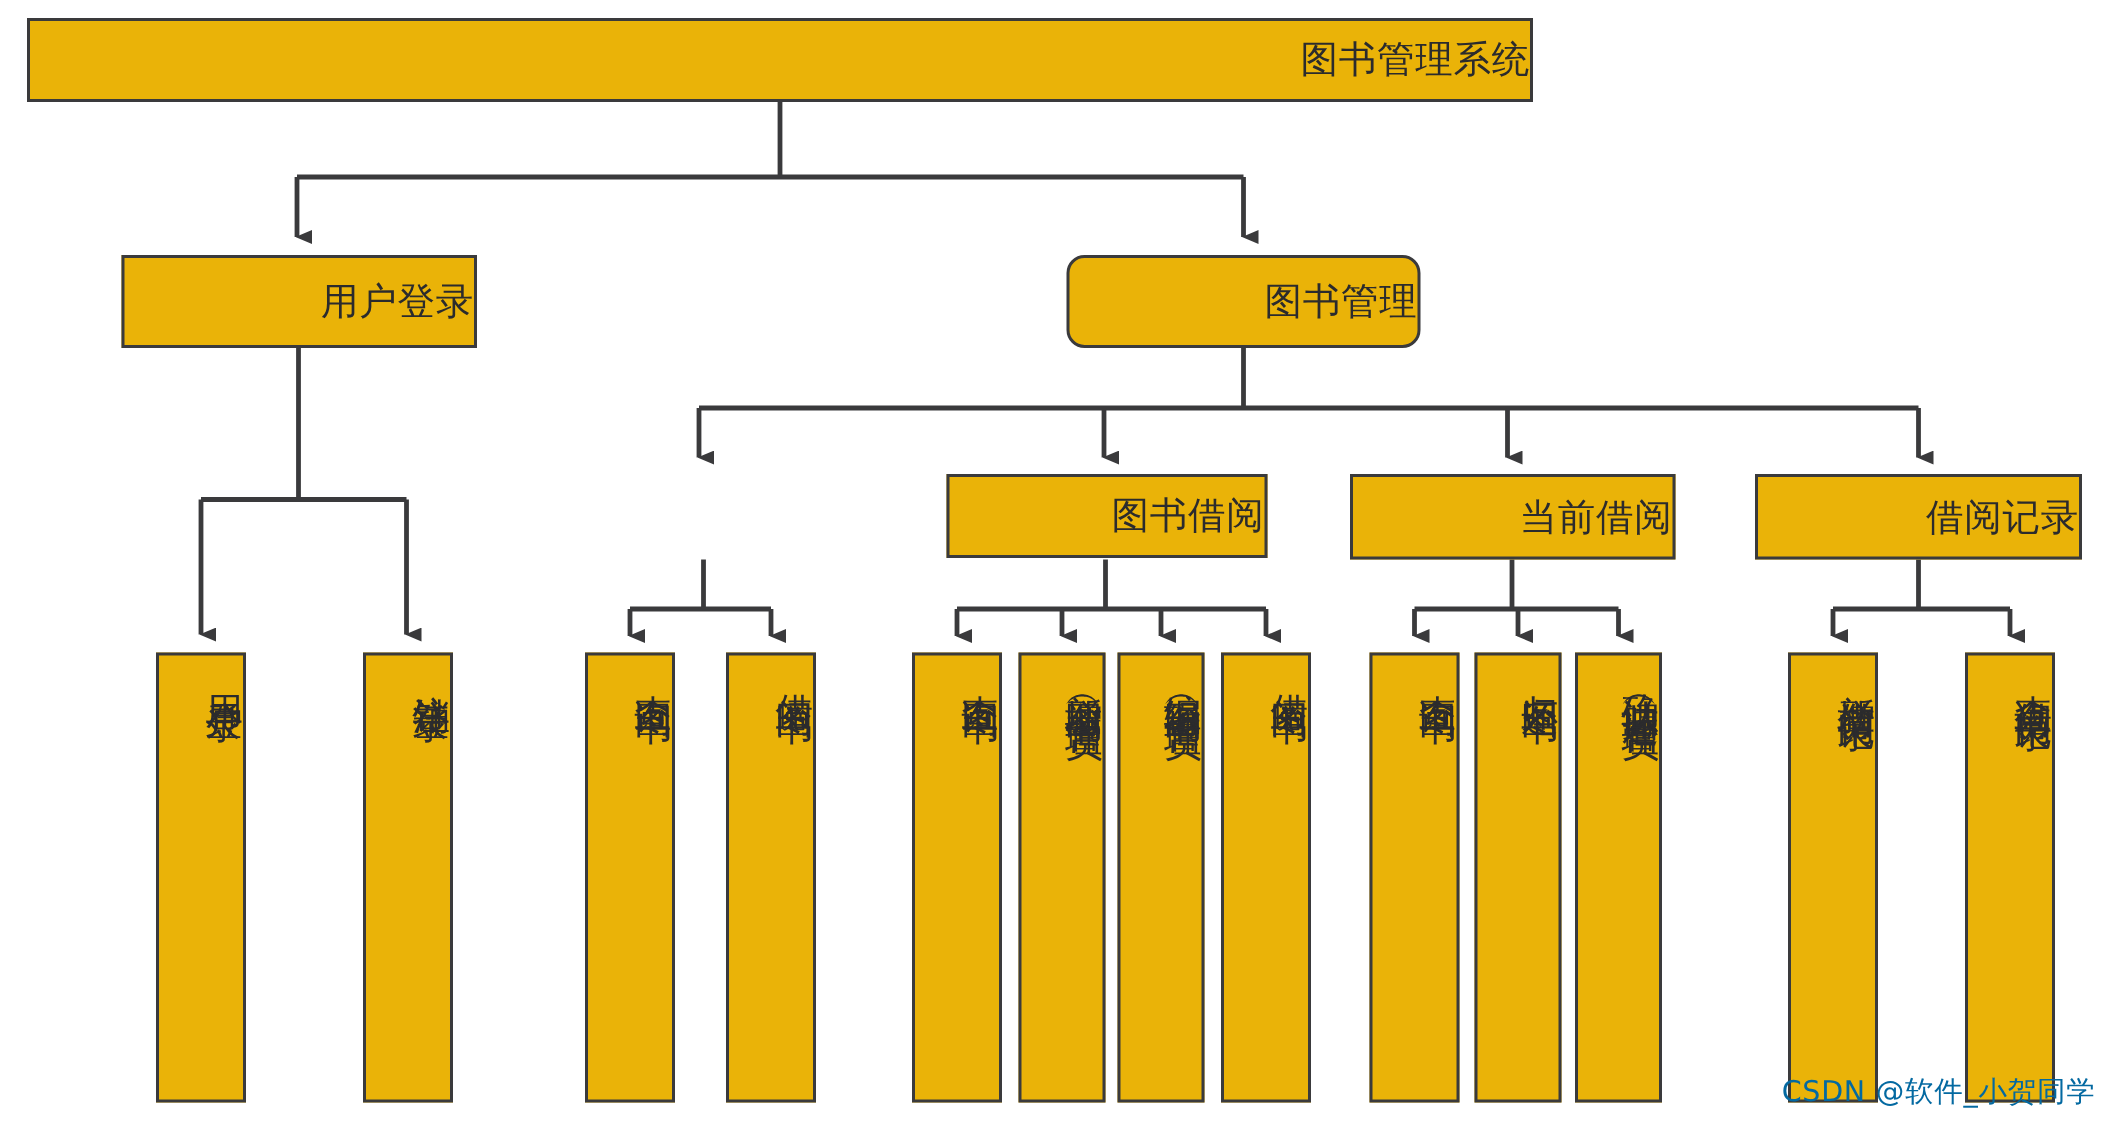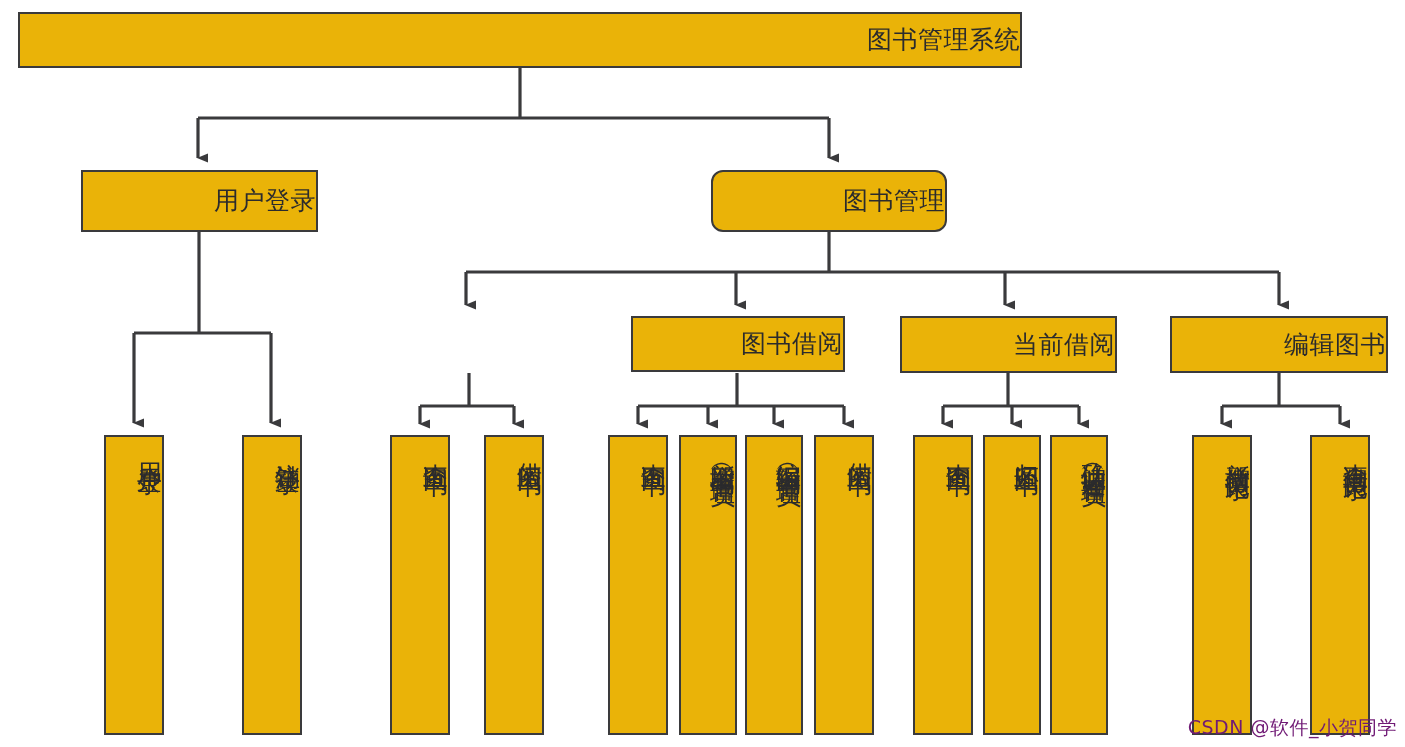--- a/index.html
+++ b/index.html
@@ -55,21 +55,21 @@
     text-orientation: upright;
     font-size: 25px;
     letter-spacing: 3px;
     line-height: 1;
   }
   .watermark {
     position: absolute;
     right: 8px;
     bottom: 6px;
     font-size: 19px;
-    color: #701a75;
+    color: #0369a1;
     white-space: nowrap;
     letter-spacing: 0.5px;
   }
 </style>
 </head>
 <body>
 
 <div id="canvas">
 
   <svg class="connectors" viewBox="0 0 1405 747" xmlns="http://www.w3.org/2000/svg">
@@ -133,21 +133,21 @@
     <span class="label">图书管理</span>
   </div>
 
   <div class="node horiz" style="left: 631px; top: 316px; width: 214px; height: 56px; padding-left: 23px;">
     <span class="label">图书借阅</span>
   </div>
   <div class="node horiz" style="left: 900px; top: 316px; width: 217px; height: 57px;">
     <span class="label">当前借阅</span>
   </div>
   <div class="node horiz" style="left: 1170px; top: 316px; width: 218px; height: 57px;">
-    <span class="label">编辑图书</span>
+    <span class="label">借阅记录</span>
   </div>
 
   <div class="node vert" style="left: 104px; top: 435px; width: 60px; height: 300px;">
     <span class="label">用户登录</span>
   </div>
   <div class="node vert" style="left: 242px; top: 435px; width: 60px; height: 300px;">
     <span class="label">注销登录</span>
   </div>
   <div class="node vert" style="left: 390px; top: 435px; width: 60px; height: 300px;">
     <span class="label">查询图书</span>

